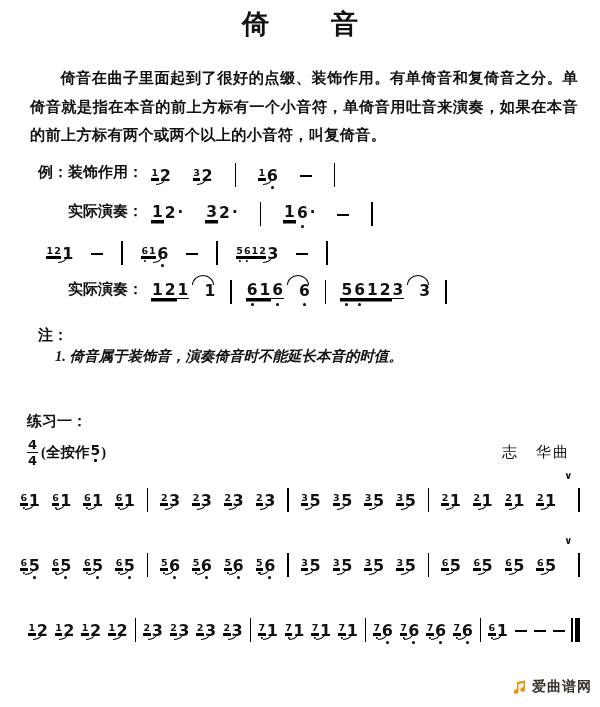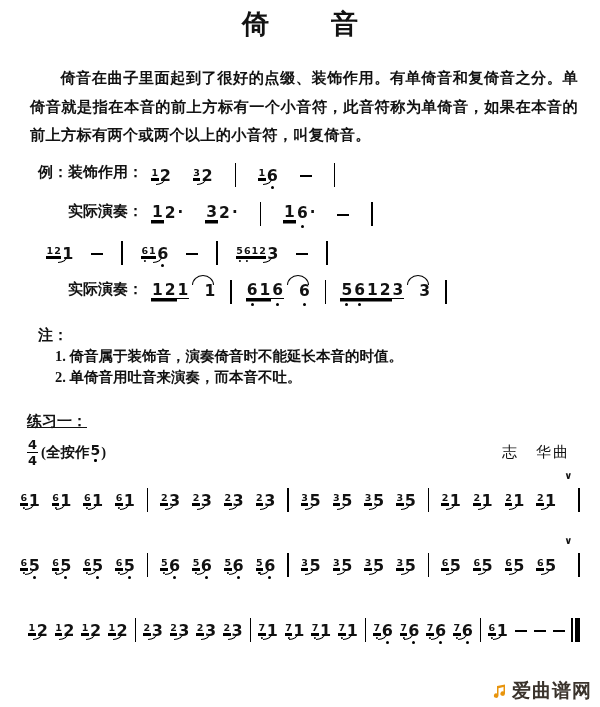--- a/index.html
+++ b/index.html
@@ -49,56 +49,56 @@
   .itd.u2{border-bottom:1.5px solid #000;box-shadow:0 2.5px 0 #000;}
   .itdot{width:3px;height:3px;border-radius:50%;margin-top:4px;background:transparent;}
   .itdot.show{background:#000;}
   .adot{font:700 15px "DejaVu Sans",sans-serif;margin:0 0 7px 1px;}
   .tie{width:20px;height:9px;border:1.5px solid #000;border-bottom:none;
        border-radius:100% 100% 0 0 / 200% 200% 0 0;margin:0 -11px 21px;}
 
   
   .notes{position:absolute;top:324px;left:38px;font-weight:600;}
   .nh{font-size:15px;line-height:22px;}
-  .note-item{font-size:14.5px;line-height:20.5px;padding-left:17px;}
+  .note-item{font-size:14.5px;line-height:20.5px;padding-left:17px;font-style:italic;}
 
   
-  .exhead{position:absolute;top:412px;left:27px;font-size:15px;font-weight:700;text-decoration:underline;}
+  .exhead{position:absolute;top:412px;left:27px;font-size:15px;font-weight:700;}
   .meterrow{position:absolute;top:438px;left:27px;right:30px;display:flex;
             justify-content:space-between;align-items:center;}
   .meterleft{display:flex;align-items:center;font-size:14.5px;font-weight:700;}
   .frac{display:inline-flex;flex-direction:column;align-items:center;margin-right:3px;
         font:700 13px "DejaVu Sans",sans-serif;line-height:13px;}
   .fn{border-bottom:1.5px solid #000;padding:0 1px 1px;}
   .fd{padding-top:1px;}
   .keynote{display:inline-flex;flex-direction:column;align-items:center;margin:0 1px;}
   .kd{font:700 14px "DejaVu Sans",sans-serif;line-height:14px;}
   .kdot{width:2.5px;height:2.5px;border-radius:50%;background:#000;margin-top:2px;}
   .composer{font-size:15px;letter-spacing:2px;}
 
   .mline{position:absolute;left:20px;width:560px;height:44px;display:flex;
          justify-content:space-between;align-items:flex-end;}
   .mline1{top:470px;} .mline2{top:535px;} .mline3{top:600px;left:28px;width:552px;}
 
   
   .footer{position:absolute;top:678px;right:8px;display:flex;align-items:center;gap:4px;
-          font-size:19px;font-weight:700;color:#3a332c;letter-spacing:1px;}
+          font-size:14px;font-weight:700;color:#3a332c;letter-spacing:1px;}
   .fnote{display:inline-flex;align-items:flex-end;}
 </style>
 </head>
 <body>
 
 <div id="page">
 
   <div class="title">
     <span>倚</span>
     <span>音</span>
   </div>
 
-  <div class="intro">倚音在曲子里面起到了很好的点缀、装饰作用。有单倚音和复倚音之分。单倚音就是指在本音的前上方标有一个小音符，此音符称为单倚音，如果在本音的前上方标有两个或两个以上的小音符，叫复倚音。</div>
+  <div class="intro">倚音在曲子里面起到了很好的点缀、装饰作用。有单倚音和复倚音之分。单倚音就是指在本音的前上方标有一个小音符，单倚音用吐音来演奏，如果在本音的前上方标有两个或两个以上的小音符，叫复倚音。</div>
 
   <div class="examples">
     <div class="exrow">
       <span class="exlabel">例：</span>
       <span class="exlabel">装饰作用：</span>
       <div class="exnotes g22">
           <span class="gn">
             <span class="g">
               <span class="grow">
                 <span class="gcol">
@@ -333,21 +333,20 @@
             </span>
           </span>
           <span class="bar"></span>
         </div>
     </div>
   </div>
 
   <div class="notes">
     <div class="nh">注：</div>
     <div class="note-item">1. 倚音属于装饰音，演奏倚音时不能延长本音的时值。</div>
-    <div class="note-item">2. 单倚音用吐音来演奏，而本音不吐。</div>
   </div>
 
   <div class="exhead">练习一：</div>
 
   <div class="meterrow">
     <div class="meterleft">
       <span class="frac">
         <span class="fn">4</span>
         <span class="fd">4</span>
       </span>

